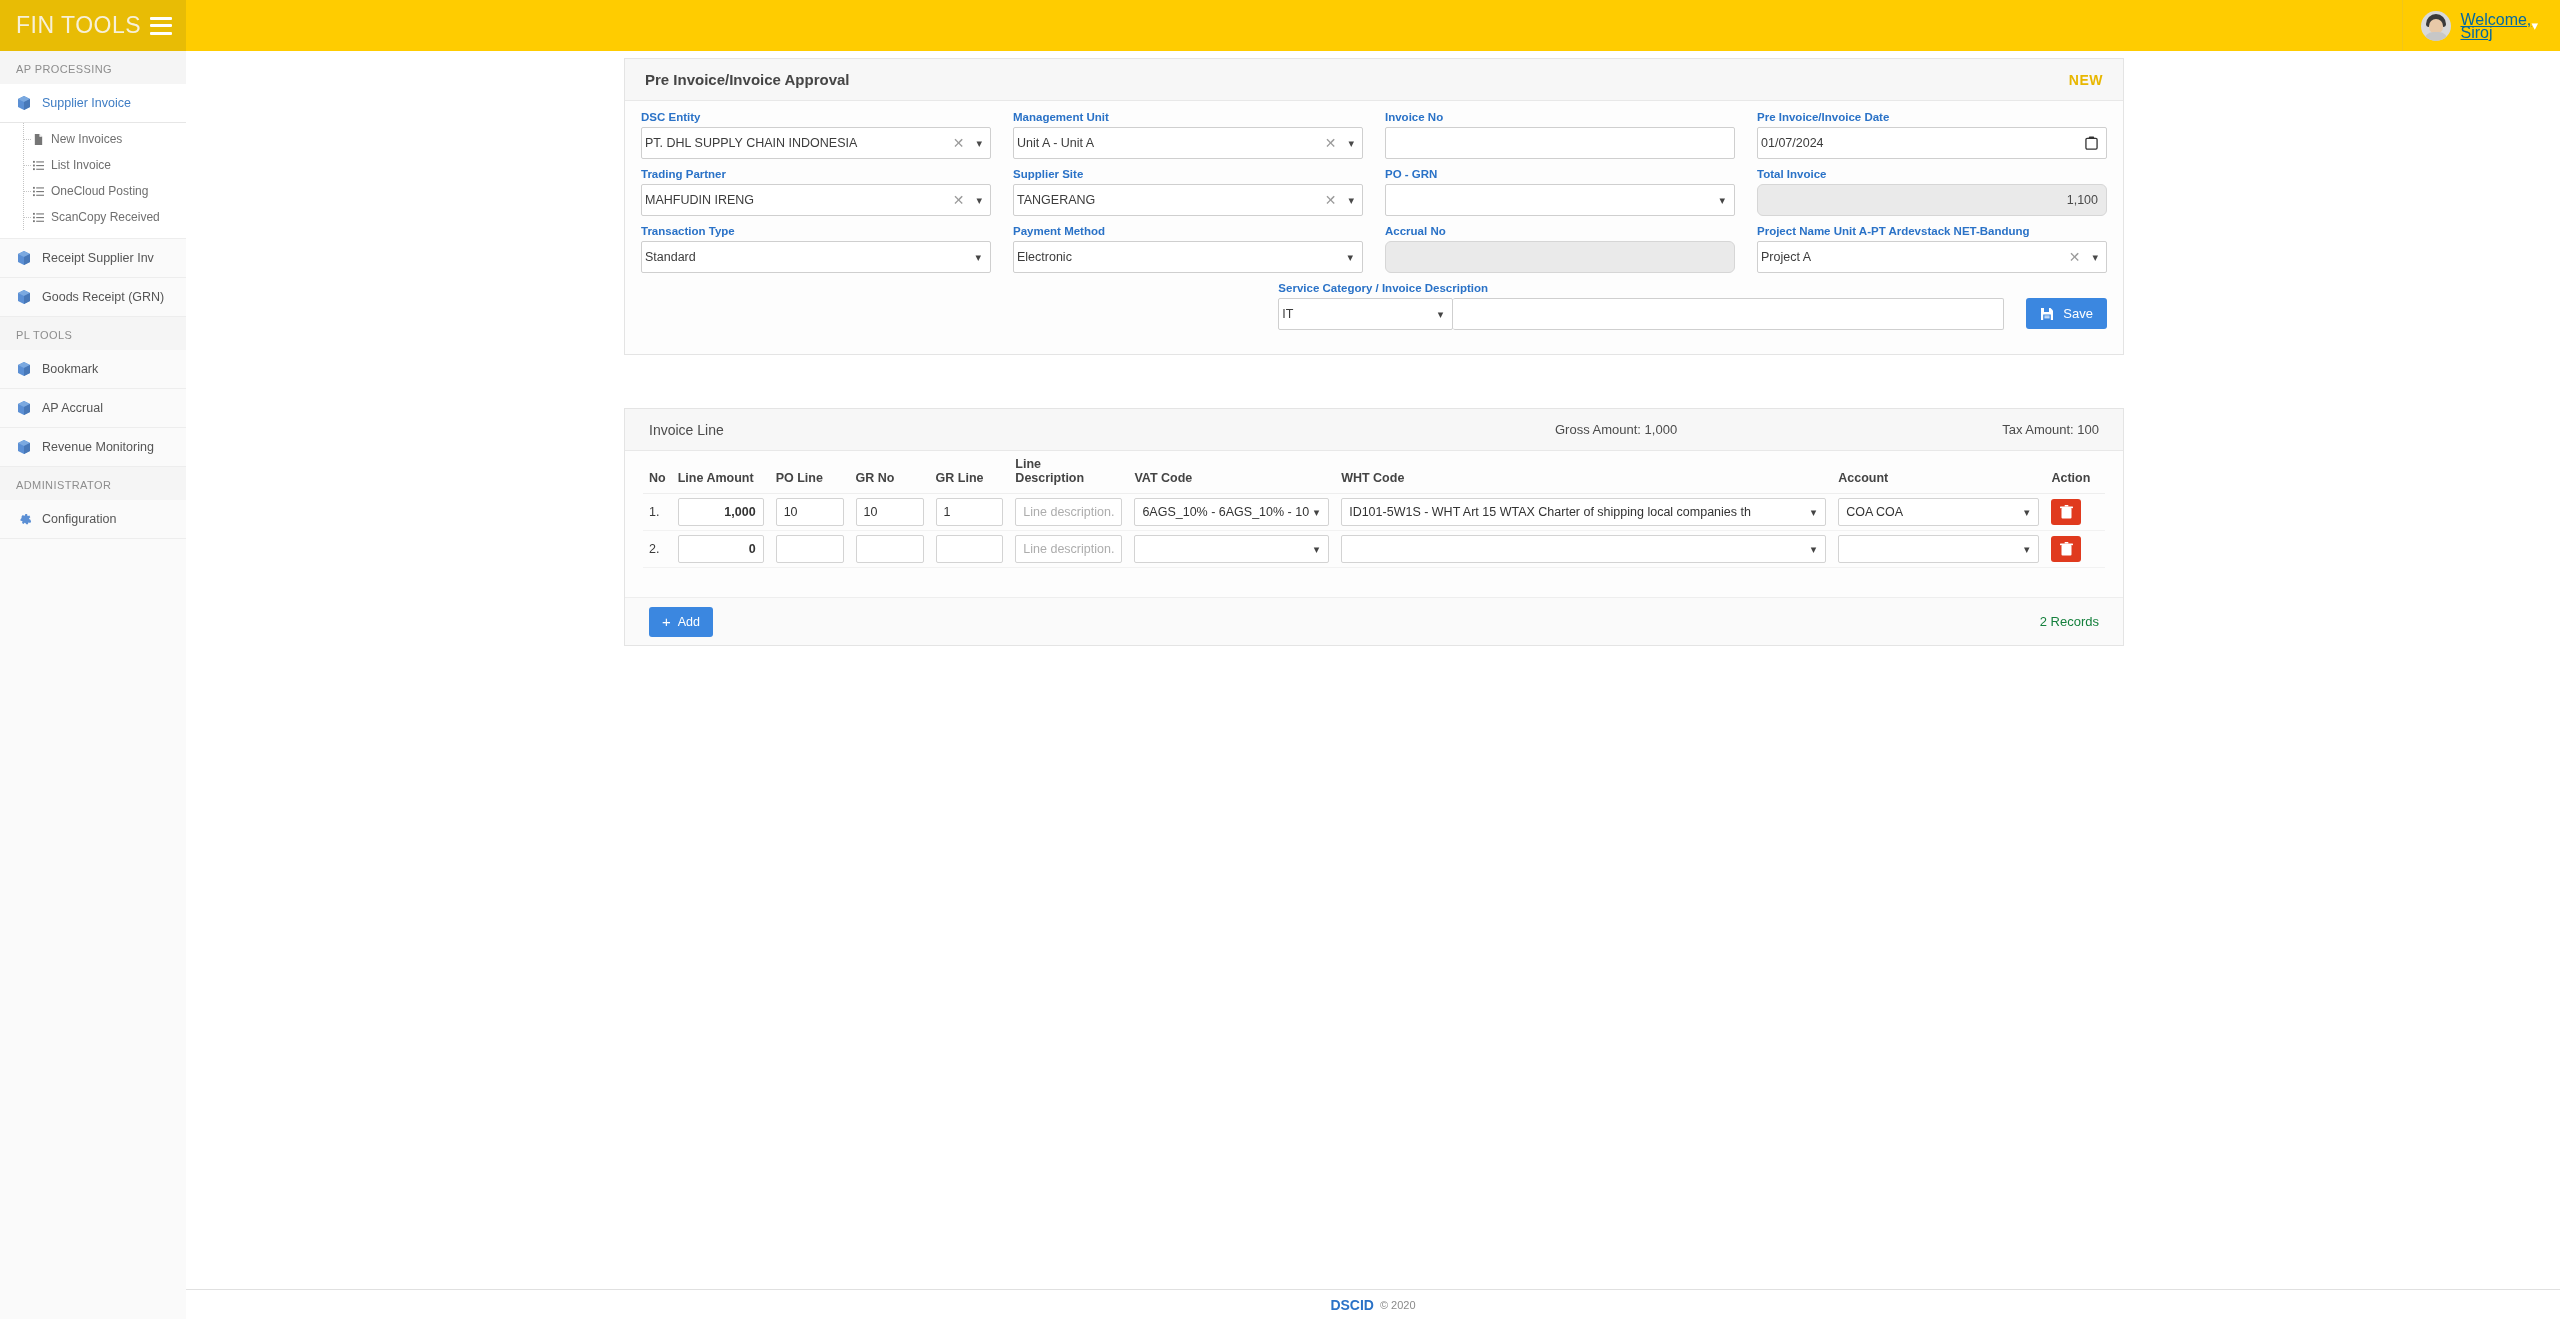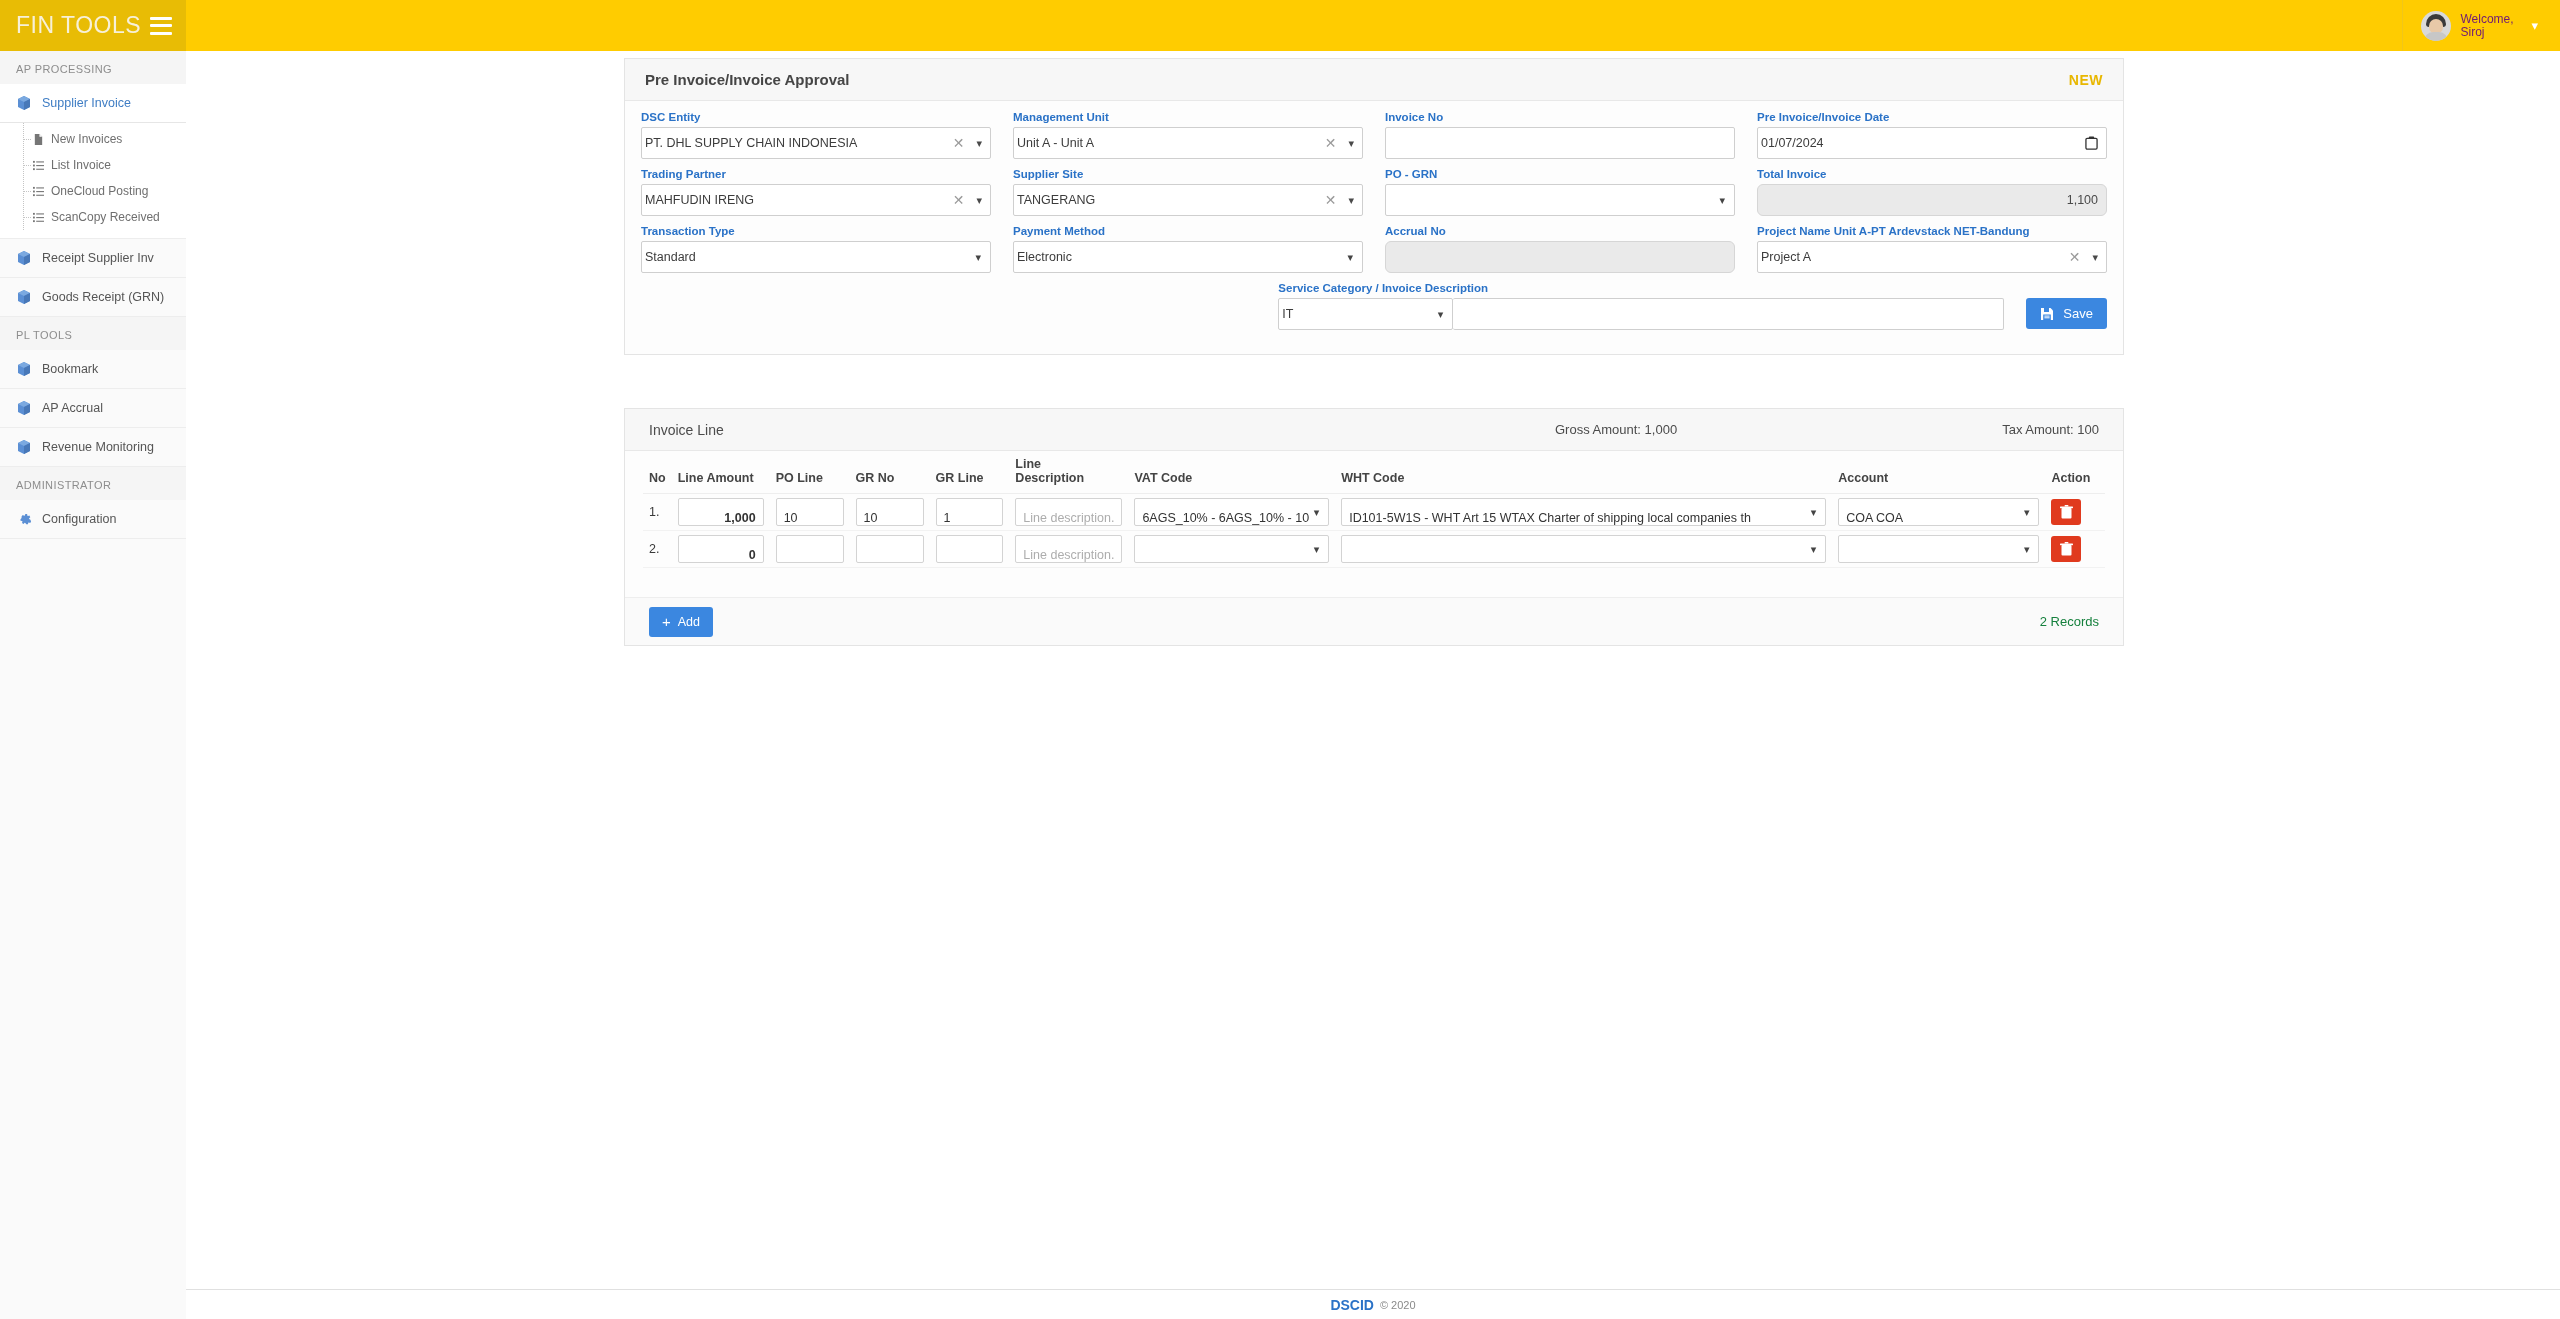--- a/index.html
+++ b/index.html
@@ -32,21 +32,21 @@
     height: 51px; display: flex; align-items: center; gap: 9px;
     padding: 0 22px 0 18px; border-left: 1px solid #f0c61a;
   }
   #avatar {
     width: 30px; height: 30px; border-radius: 50%; background: #d9d9d9;
     position: relative; overflow: hidden; flex: none;
   }
   #avatar .hair { position:absolute; left:5px; top:3px; width:20px; height:13px; background:#3a3a3a; border-radius:10px 10px 3px 3px; }
   #avatar .face { position:absolute; left:8px; top:8px; width:14px; height:15px; background:#e8c9a8; border-radius:7px 7px 7px 7px; }
   #avatar .body { position:absolute; left:3px; bottom:0; width:24px; height:9px; background:#c7c7c7; border-radius:12px 12px 0 0; }
-  #welcome-text { color: #701a75; font-size: 12px; line-height: 13px; max-width: 62px; }
+  #welcome-text { color: #0369a1; font-size: 16px; line-height: 13px; max-width: 62px; text-decoration: underline; }
   #user-caret { color:#fff; font-size: 13px; }
 
   
   #sidebar {
     position: absolute; top: 51px; left: 0; width: 225px; height: 1268px;
     background: #fafafa; border-right: 1px solid #e3e3e3;
     font-size: 12px;
   }
   .nav-section {
     padding: 12px 16px 9px 16px; color: #8d8d8d; font-size: 11px; letter-spacing: .4px;
@@ -139,21 +139,21 @@
   #tax-amt   { position:absolute; right: 24px; font-size: 13px; color: #4b4b4b; }
 
   table.lines { width: 100%; border-collapse: collapse; }
   table.lines th {
     font-size: 12.5px; color: #444; text-align: left; font-weight: bold;
     padding: 4px 6px 8px 6px; vertical-align: bottom; border-bottom: 1px solid #eee;
   }
   table.lines td { padding: 4px 6px; vertical-align: middle; border-bottom: 1px solid #f2f2f2; }
   .cell-in {
     height: 28px; border: 1px solid #d3d3d3; border-radius: 2px; background:#fff;
-    display: flex; align-items: flex-end; padding: 0 7px; font-size: 12.5px; color: #333;
+    display: flex; align-items: center; padding: 0 7px; font-size: 12.5px; color: #333;
     position: relative;
   }
   .cell-in.num { justify-content: flex-end; font-weight: bold; }
   .cell-in .txt { overflow:hidden; white-space:nowrap; text-overflow:ellipsis; flex:1; }
   .no-cell { font-size: 12.5px; color: #3a3a3a; padding-left: 2px; }
   .btn-del {
     width: 30px; height: 26px; background: #e03a1e; border: none; border-radius: 3px;
     display: inline-flex; align-items: center; justify-content: center; cursor: pointer;
   }
   .trash { width: 13px; height: 14px; color: #fff; }

